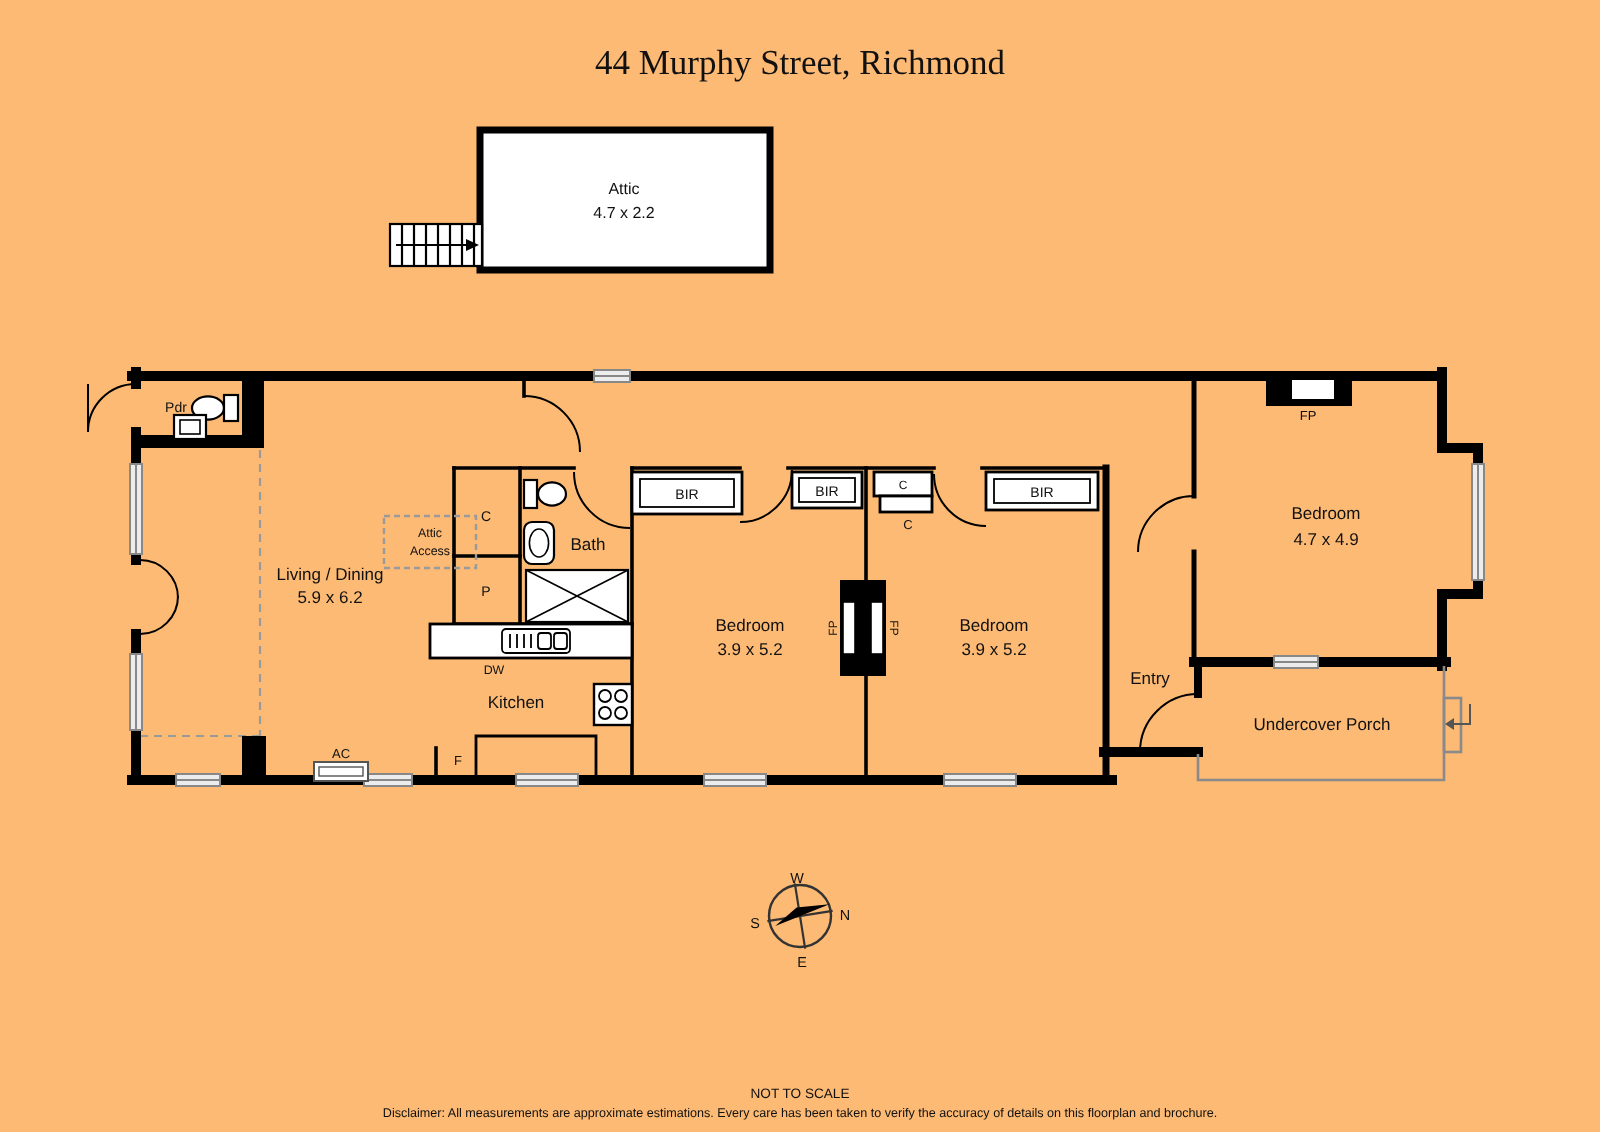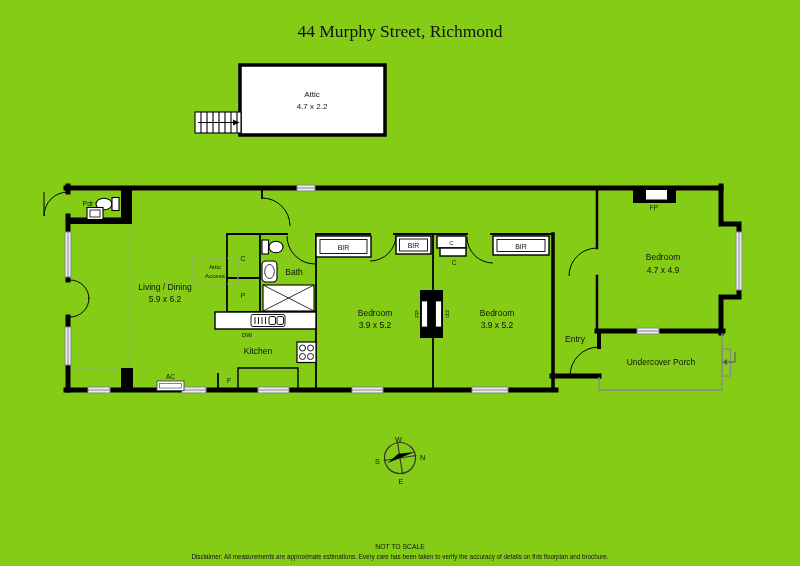--- a/index.html
+++ b/index.html
@@ -1,16 +1,16 @@
 <!DOCTYPE html>
 <html><head>
 <meta charset="utf-8">
 <style>
   html,body{margin:0;padding:0;background:#fff;}
-  .page{position:relative;width:800px;height:566px;background:#84cc16;overflow:hidden;
+  .page{position:relative;width:800px;height:566px;background:#fdba74;overflow:hidden;
         font-family:"Liberation Sans",sans-serif;}
   svg{position:absolute;left:0;top:0;}
   svg text{fill:#111;font-family:"Liberation Sans",sans-serif;}
   svg text.serif{font-family:"Liberation Serif",serif;}
 </style>
 </head>
 <body>
 
 <div class="page">
 <svg width="800" height="566" viewBox="0 0 800 566">

